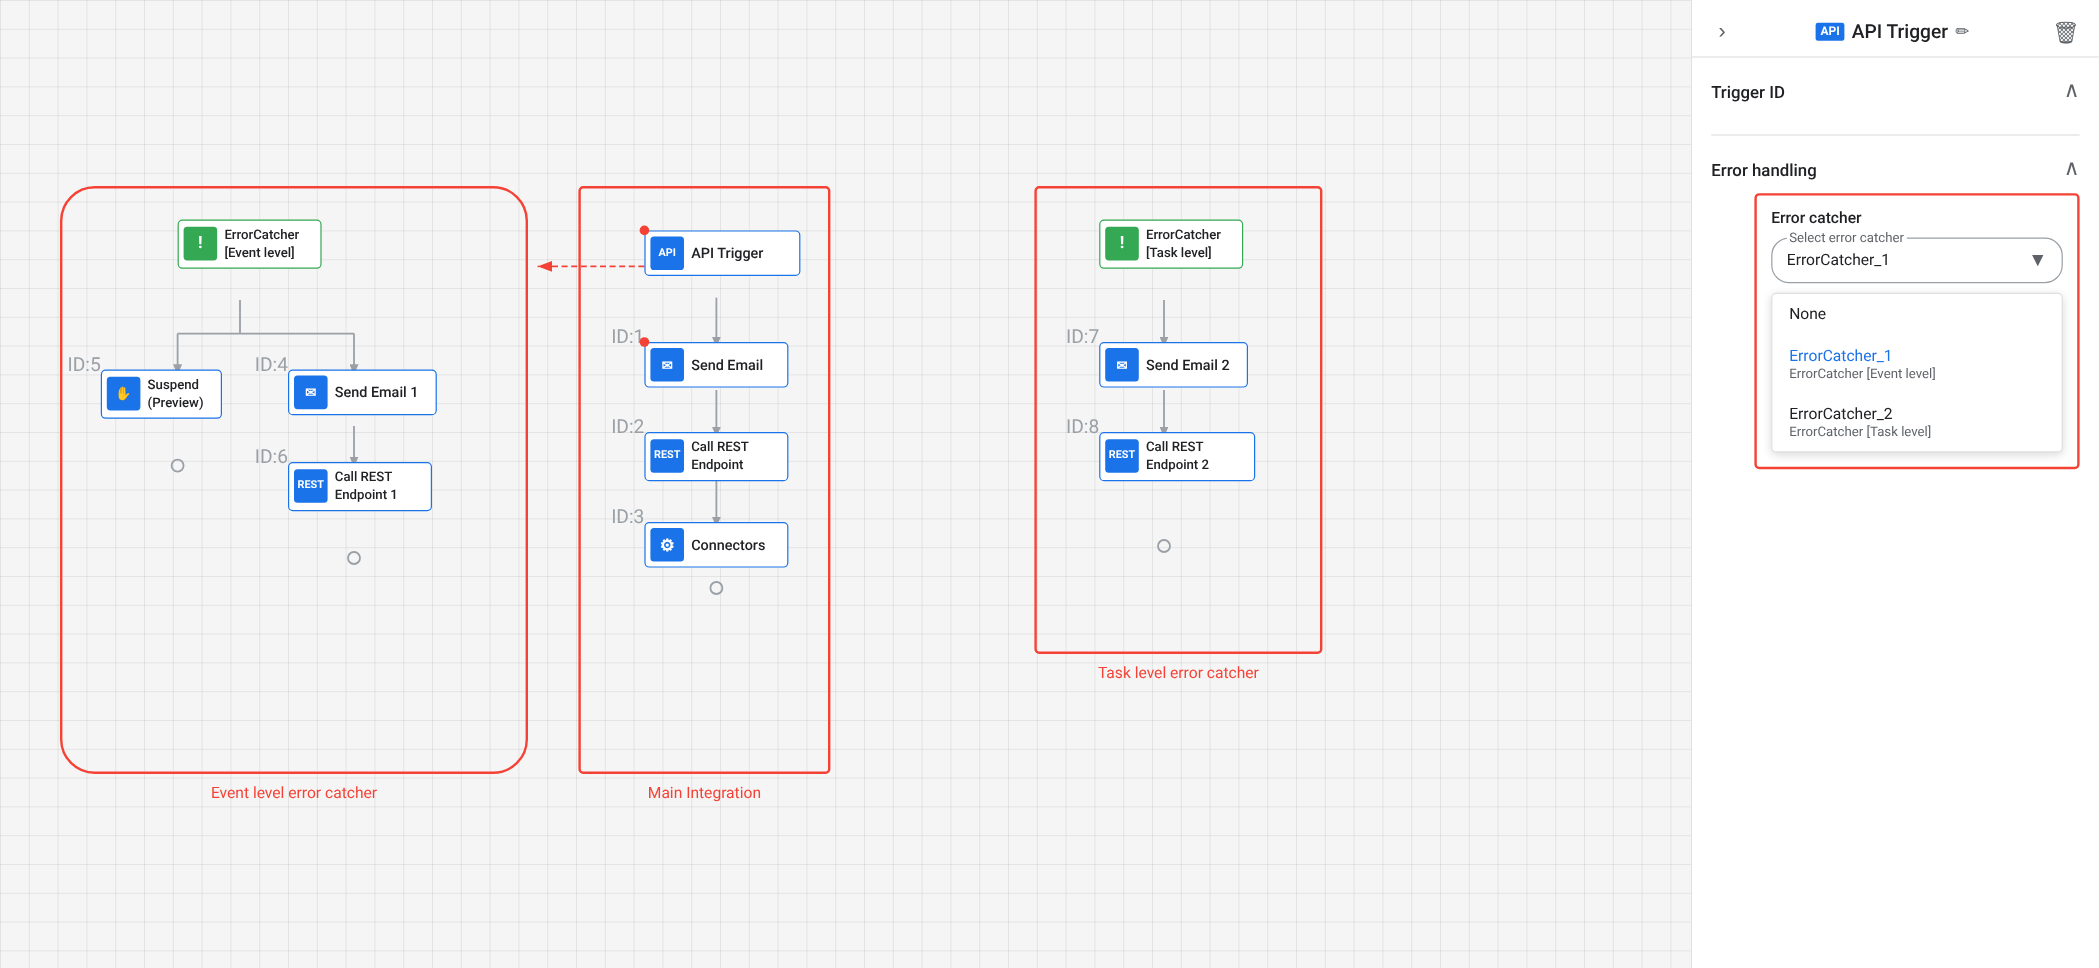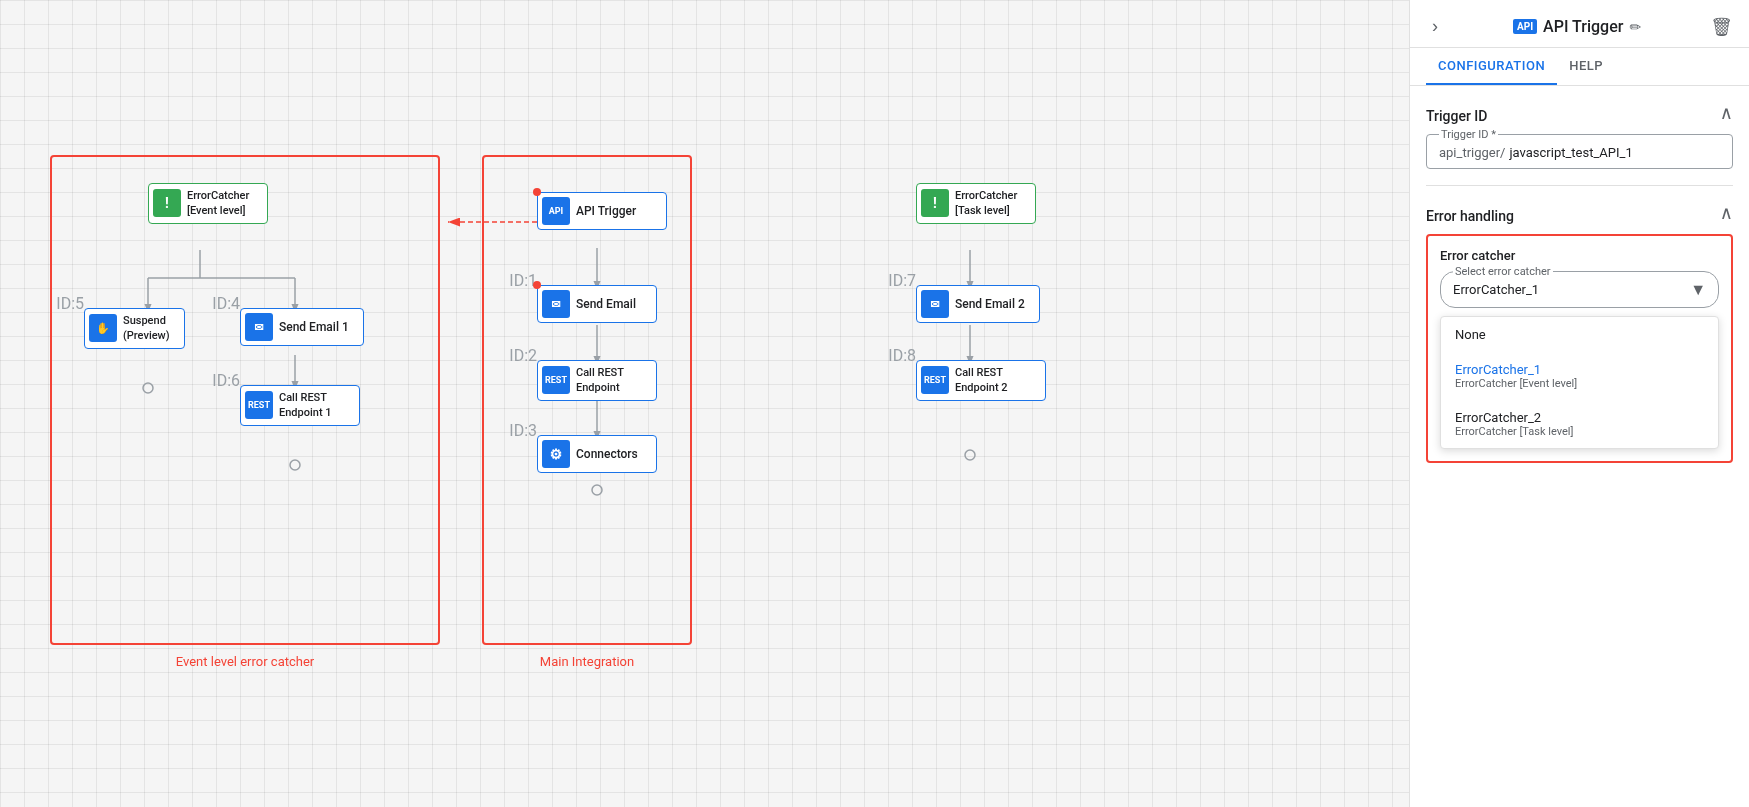--- a/index.html
+++ b/index.html
@@ -155,20 +155,21 @@
     .trigger-id-prefix {
       color: #5f6368;
       font-size: 13px;
     }
 
     
     .error-handling-section {
       border: 2px solid #f44336;
       border-radius: 4px;
       padding: 12px;
+      margin-left: 36px;
     }
 
     .error-catcher-label {
       font-size: 13px;
       font-weight: 500;
       color: #202124;
       margin-bottom: 8px;
     }
 
     .select-wrapper {
@@ -382,21 +383,21 @@
 
     <line x1="295" y1="355" x2="295" y2="385" stroke="#9aa0a6" stroke-width="1.5" marker-end="url(#arrowhead-gray2)"></line>
     <circle cx="148" cy="388" r="5" fill="none" stroke="#9aa0a6" stroke-width="1.5"></circle>
     <circle cx="295" cy="465" r="5" fill="none" stroke="#9aa0a6" stroke-width="1.5"></circle>
 
     <line x1="970" y1="250" x2="970" y2="285" stroke="#9aa0a6" stroke-width="1.5" marker-end="url(#arrowhead-gray2)"></line>
     <line x1="970" y1="325" x2="970" y2="360" stroke="#9aa0a6" stroke-width="1.5" marker-end="url(#arrowhead-gray2)"></line>
     <circle cx="970" cy="455" r="5" fill="none" stroke="#9aa0a6" stroke-width="1.5"></circle>
   </svg>
 
-  <div class="integration-box" style="left:50px; top:155px; width:390px; height:490px;">
+  <div class="integration-box" style="left:50px; top:155px; width:390px; height:490px;border-radius:29px;">
     <span class="integration-label">Event level error catcher</span>
   </div>
 
   <div class="node-wrapper" style="left:148px; top:183px;">
     <div class="node node-green" style="padding: 4px 8px 4px 4px; min-width:120px;">
       <div class="node-icon">
         <span style="color:#fff; font-size:14px; font-weight:700;">!</span>
       </div>
       <span class="node-label" style="font-size:11px; line-height:1.4;">ErrorCatcher<br>[Event level]</span>
     </div>
@@ -456,20 +457,23 @@
   </div>
 
   <div class="node-wrapper" style="left:537px; top:435px;">
     <span class="node-id">ID:3</span>
     <div class="node node-blue" style="padding: 4px 8px 4px 4px; min-width:120px;">
       <div class="node-icon" style="font-size:14px;">⚙</div>
       <span class="node-label">Connectors</span>
     </div>
   </div>
 
+  <div class="integration-box" style="left:862px; top:155px; width:240px; height:390px;">
+    <span class="integration-label">Task level error catcher</span>
+  </div>
 
   <div class="node-wrapper" style="left:916px; top:183px;">
     <div class="node node-green" style="padding: 4px 8px 4px 4px; min-width:120px;">
       <div class="node-icon">
         <span style="color:#fff; font-size:14px; font-weight:700;">!</span>
       </div>
       <span class="node-label" style="font-size:11px; line-height:1.4;">ErrorCatcher<br>[Task level]</span>
     </div>
   </div>
 
@@ -496,38 +500,27 @@
   <div class="panel-header">
     <button class="chevron-left-btn">›</button>
     <div class="panel-title">
       <span class="api-badge">API</span>
       <span>API Trigger</span>
       <span style="color:#5f6368; cursor:pointer; font-size:14px;">✏</span>
     </div>
     <button class="delete-btn">🗑</button>
   </div>
 
-  <div class="panel-tabs">
-    <div class="tab active">CONFIGURATION</div>
-    <div class="tab">HELP</div>
-  </div>
 
   <div class="panel-content">
 
     <div class="trigger-id-section">
       <div class="section-header">
         <span class="section-title">Trigger ID</span>
         <button class="section-toggle">∧</button>
-      </div>
-      <div class="trigger-id-field">
-        <span class="trigger-id-label">Trigger ID *</span>
-        <div class="trigger-id-value">
-          <span class="trigger-id-prefix">api_trigger/</span>
-          <span>javascript_test_API_1</span>
-        </div>
       </div>
     </div>
 
     <div>
       <div class="section-header">
         <span class="section-title">Error handling</span>
         <button class="section-toggle">∧</button>
       </div>
 
       <div class="error-handling-section">

